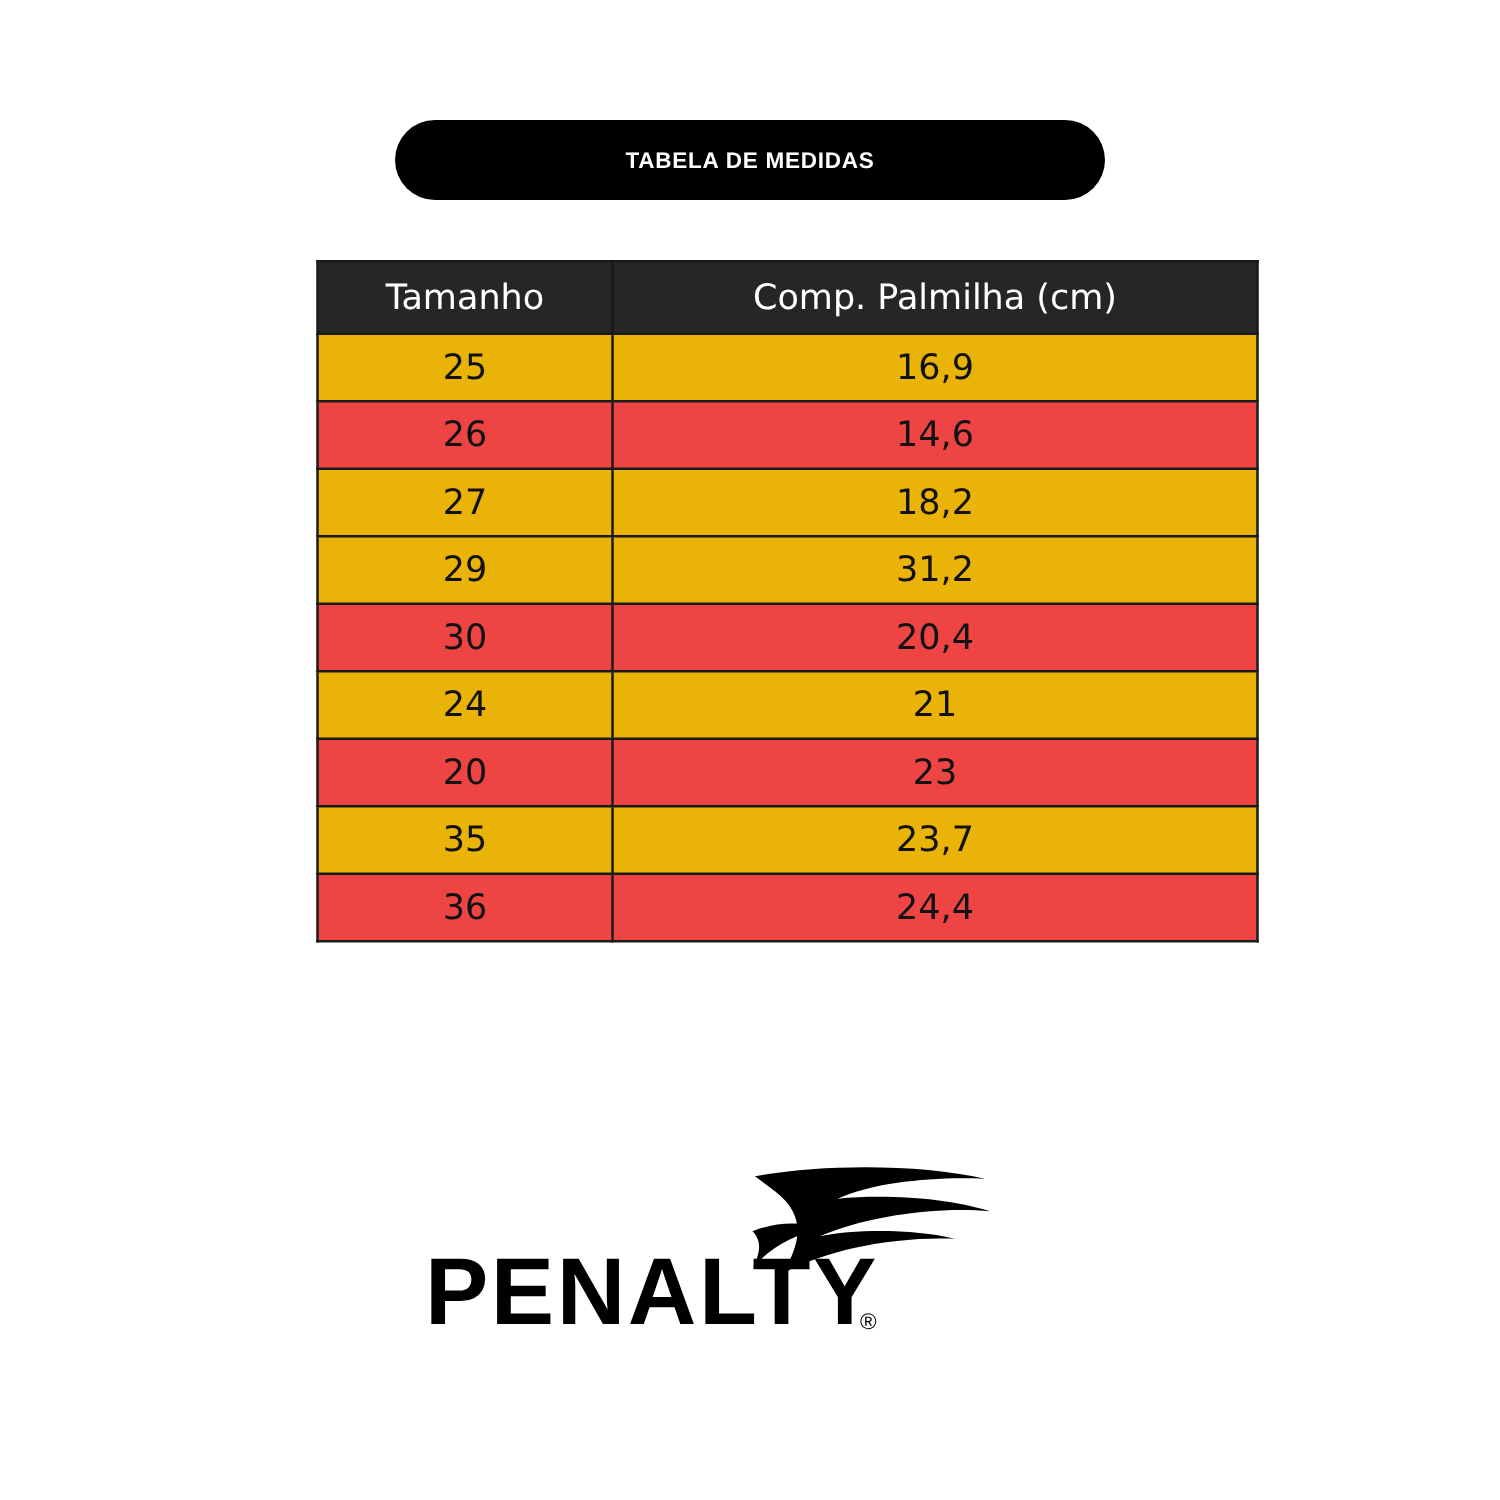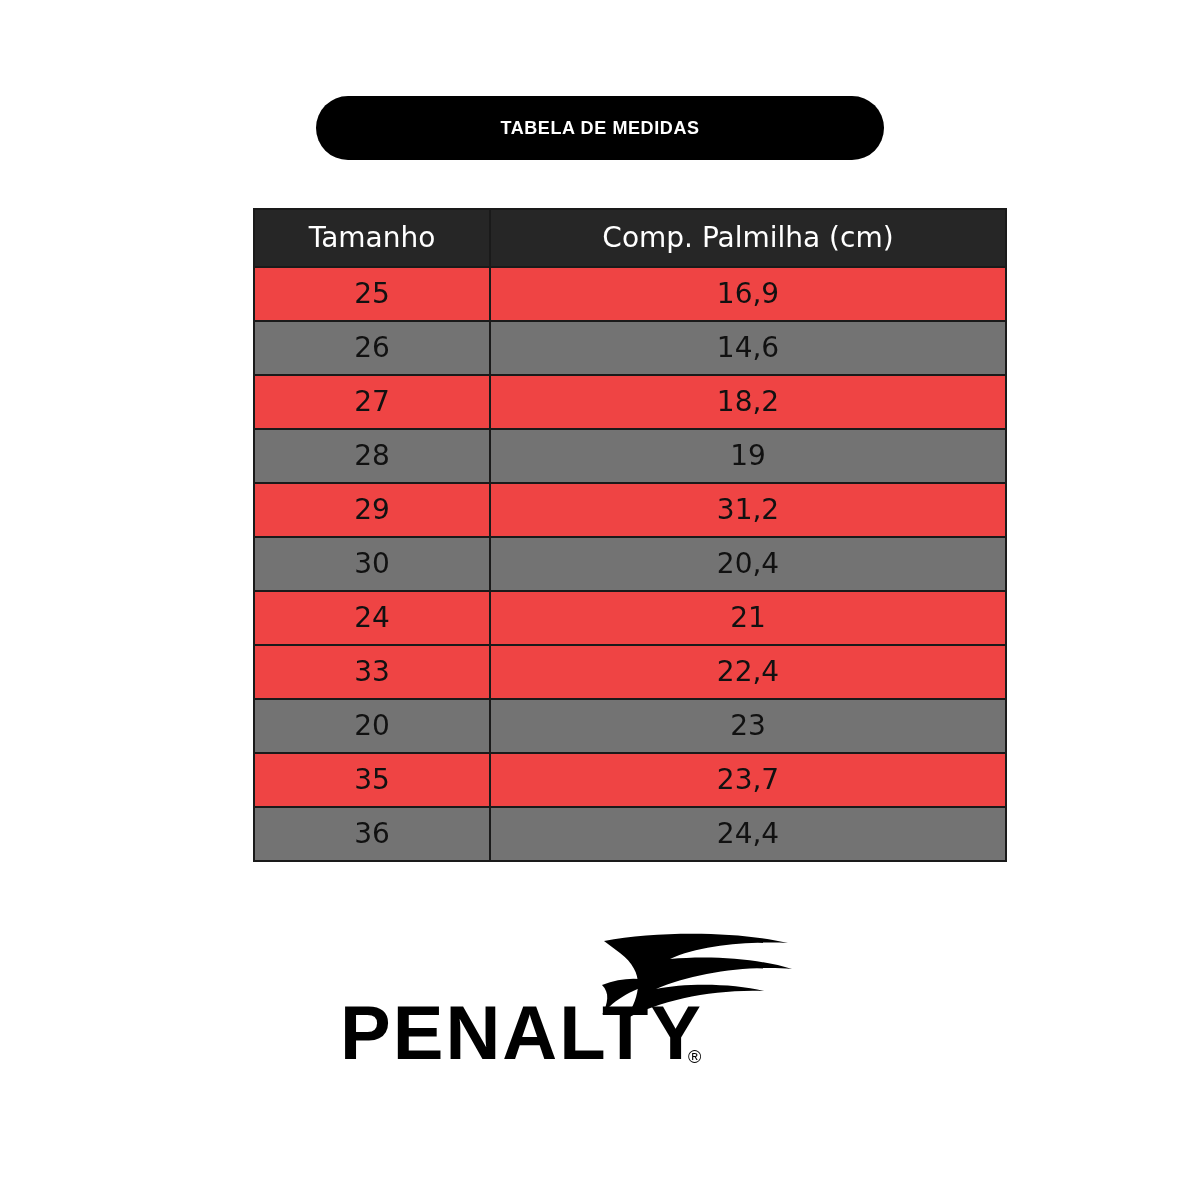--- a/index.html
+++ b/index.html
@@ -70,24 +70,24 @@
     padding: 0;
     line-height: 56px;
   }
   table.size-table tbody td {
     font-size: 28px;
     height: 52px;
     padding: 0;
     line-height: 52px;
   }
   table.size-table tbody tr.odd td {
-    background: #ef4444;
+    background: #eab308;
   }
   table.size-table tbody tr.even td {
-    background: #737373;
+    background: #ef4444;
   }
   col.col-size { width: 236px; }
   col.col-len  { width: 516px; }
 
   
   .logo {
     position: absolute;
     left: 340px;
     top: 925px;
     width: 520px;
@@ -126,39 +126,31 @@
           <td>16,9</td>
         </tr>
         <tr class="even">
           <td>26</td>
           <td>14,6</td>
         </tr>
         <tr class="odd">
           <td>27</td>
           <td>18,2</td>
         </tr>
-        <tr class="even">
-          <td>28</td>
-          <td>19</td>
-        </tr>
         <tr class="odd">
           <td>29</td>
           <td>31,2</td>
         </tr>
         <tr class="even">
           <td>30</td>
           <td>20,4</td>
         </tr>
         <tr class="odd">
           <td>24</td>
           <td>21</td>
-        </tr>
-        <tr class="odd">
-          <td>33</td>
-          <td>22,4</td>
         </tr>
         <tr class="even">
           <td>20</td>
           <td>23</td>
         </tr>
         <tr class="odd">
           <td>35</td>
           <td>23,7</td>
         </tr>
         <tr class="even">

